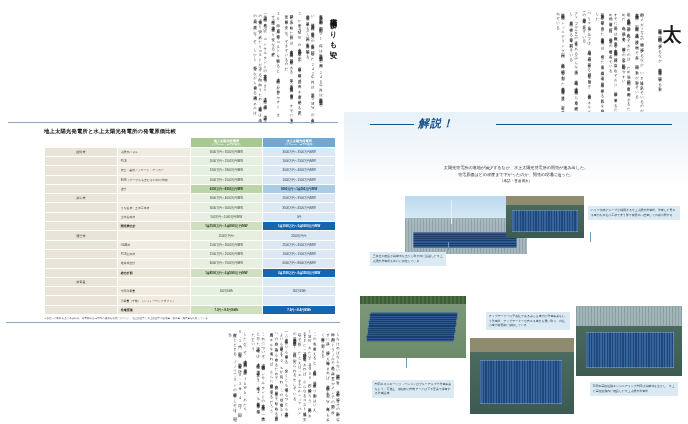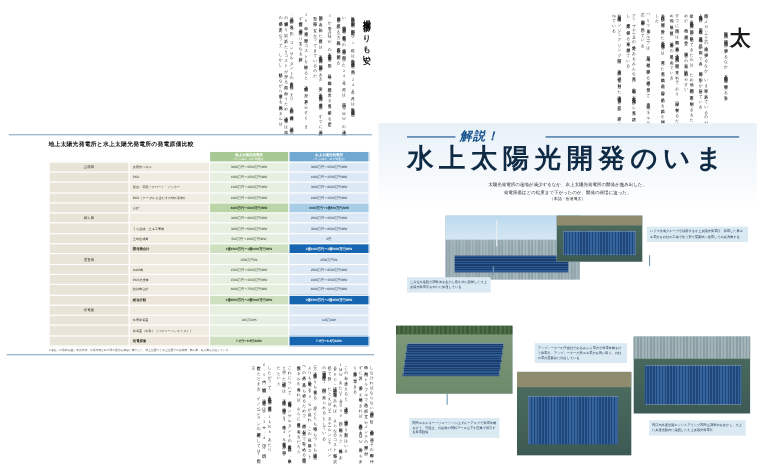--- a/index.html
+++ b/index.html
@@ -285,21 +285,20 @@
 
     <div class="big-kanji-block">
       <div class="big-kanji">太</div>
       <div class="vtext big-kanji-sub">陽光発電所の開発候補地が減少するなか、水上太陽光発電所を開発する動き</div>
     </div>
 
     <div class="hero">
       <div class="hero-rule-l"></div>
       <div class="hero-kaisetsu">解説！</div>
       <div class="hero-rule-r"></div>
-      <div class="hero-title">水上太陽光開発のいま</div>
       <div class="hero-lead">
         <div>太陽光発電所の適地が減少するなか、水上太陽光発電所の開発が進み出した。</div>
         <div>発電原価はどの程度まで下がったのか、開発の現場に迫った。</div>
         <div class="hero-credit">（本誌・香港博太）</div>
       </div>
     </div>
 
     <div class="photo" style="left:61px;top:196px;width:122px;height:58px;">
       <div class="sky"></div>
       <div class="city"></div>

